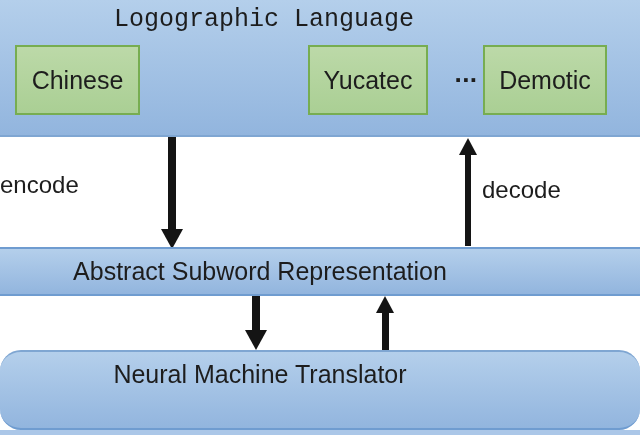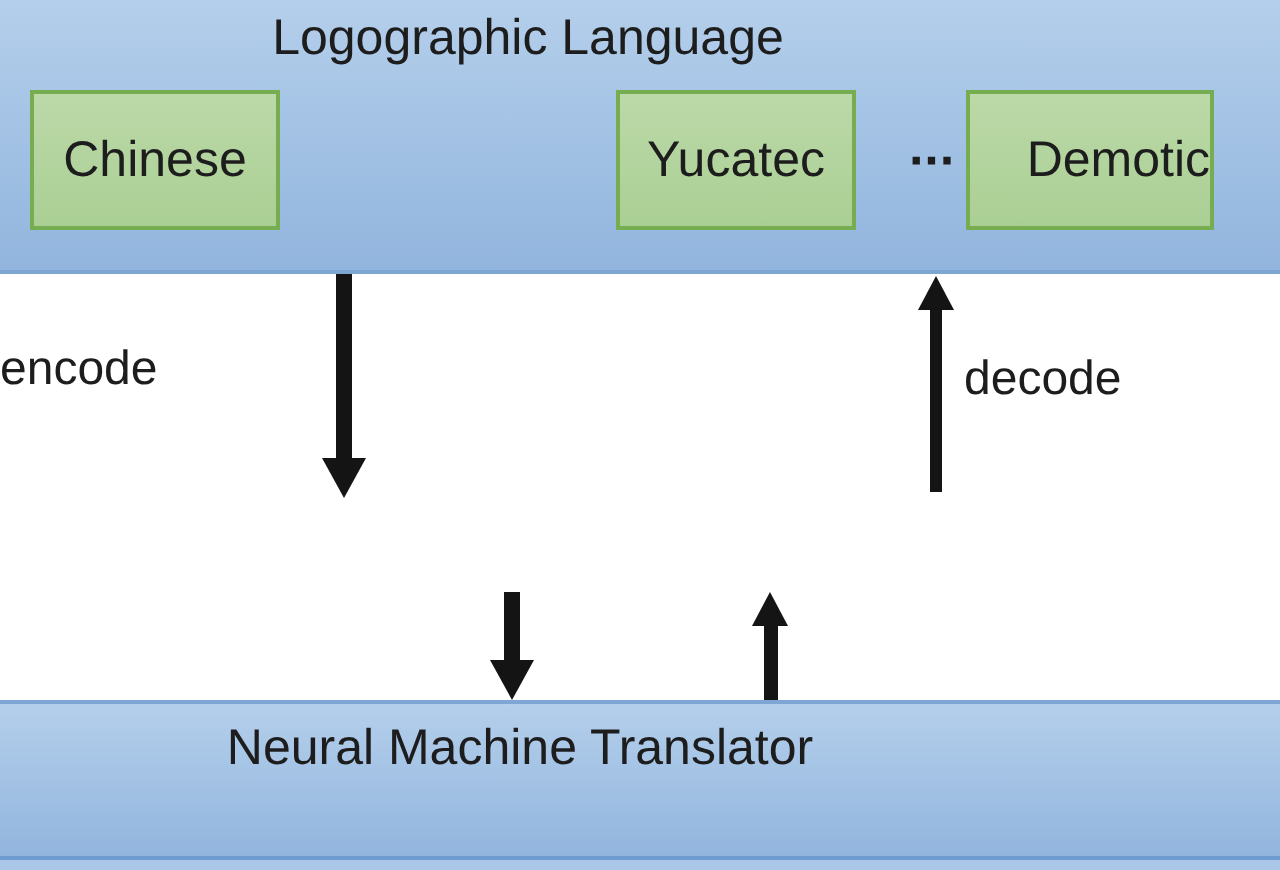--- a/index.html
+++ b/index.html
@@ -10,33 +10,33 @@
     color:var(--text-dark,#1d1d1d);
   }
   
   .top-panel{
     position:absolute;left:0;top:0;width:640px;height:137px;box-sizing:border-box;
     background:linear-gradient(var(--panel-fill-top), var(--panel-fill-bottom));
     border-bottom:2px solid var(--panel-border);
   }
   .panel-title{
     position:absolute;left:0;top:5px;width:528px;text-align:center;
-    font-size:25px;letter-spacing:0;
+    font-size:25px;letter-spacing:0;font-family:Liberation Mono, monospace;
   }
   .lang-box{
     position:absolute;top:45px;height:70px;box-sizing:border-box;
     background:linear-gradient(var(--green-fill-top), var(--green-fill-bottom));
     border:2px solid var(--green-border);
     display:flex;align-items:center;justify-content:center;
     font-size:25px;
   }
   .lang-chinese{left:15px;width:125px;}
   .lang-chorti{left:163px;width:134px;}
   .lang-yucatec{left:308px;width:120px;}
-  .lang-demotic{left:483px;width:124px;justify-content:flex-end;}
+  .lang-demotic{left:483px;width:124px;}
   .ellipsis{
     position:absolute;left:448px;top:45px;width:36px;height:70px;
     display:flex;align-items:center;justify-content:center;
     font-size:26px;font-weight:700;letter-spacing:-1px;
   }
   
   .encode-label{
     position:absolute;left:0;top:171px;width:163px;text-align:left;font-size:24px;
   }
   .decode-label{
@@ -67,20 +67,21 @@
   .asr-label{
     position:absolute;left:0;top:0;width:520px;height:45px;line-height:45px;
     text-align:center;font-size:25px;
   }
   
   .nmt-box{
     position:absolute;left:0;top:350px;width:640px;height:80px;box-sizing:border-box;
     background:linear-gradient(var(--panel-fill-top), var(--panel-fill-bottom));
     border-top:2px solid var(--panel-border);
     border-bottom:2px solid var(--bar-border);
+    border-radius:21px;
   }
   .nmt-text{
     position:absolute;left:0;top:6px;width:520px;text-align:center;
     font-size:25px;line-height:33px;
   }
   .bottom-strip{
     position:absolute;left:0;top:430px;width:640px;height:5px;
     background:var(--bottom-strip);
   }
 </style>
@@ -109,20 +110,23 @@
   <div>
     <div class="shaft encode-shaft"></div>
     <div class="head head-down encode-head"></div>
   </div>
 
   <div>
     <div class="head head-up decode-head"></div>
     <div class="shaft decode-shaft"></div>
   </div>
 
+  <div class="asr-bar">
+    <div class="asr-label">Abstract Subword Representation</div>
+  </div>
 
   <div>
     <div class="shaft mid-down-shaft"></div>
     <div class="head head-down mid-down-head"></div>
   </div>
   <div>
     <div class="head head-up mid-up-head"></div>
     <div class="shaft mid-up-shaft"></div>
   </div>
 

